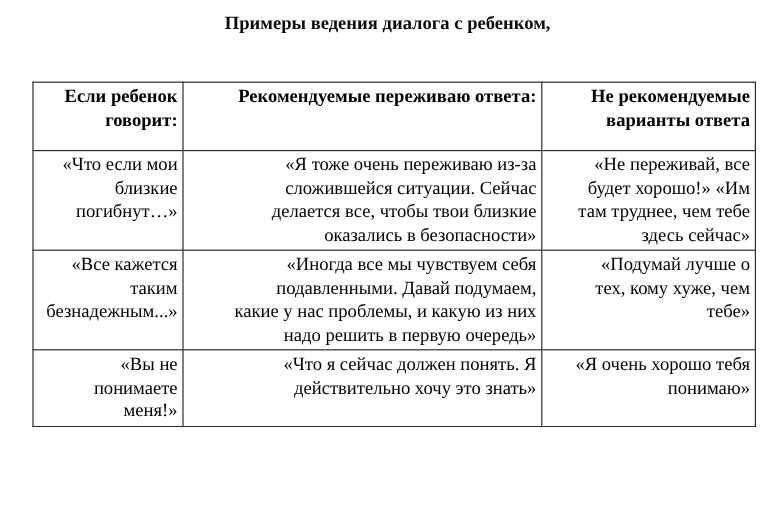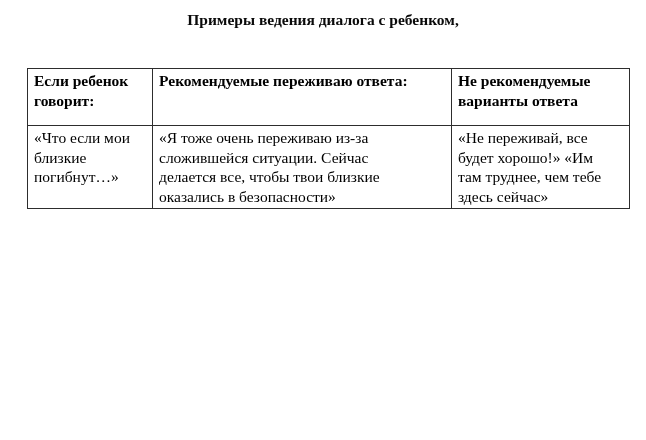--- a/index.html
+++ b/index.html
@@ -31,21 +31,21 @@
     width: 602px;
     border-collapse: collapse;
     table-layout: fixed;
     font-size: 15.5px;
     line-height: 19.5px;
   }
   table.dialog-table th,
   table.dialog-table td {
     border: 1px solid #2d2d2d;
     vertical-align: top;
-    text-align: left;
+    text-align: right;
     padding: 2px 4px 2px 6px;
     white-space: pre-line;
     overflow: hidden;
   }
   table.dialog-table th {
     font-weight: bold;
     font-size: 15.5px;
   }
   tr.hdr   { height: 57px; }
   tr.row-0 { height: 82px; }
@@ -87,16 +87,37 @@
 погибнут…»</td>
         <td>«Я тоже очень переживаю из-за
 сложившейся ситуации. Сейчас
 делается все, чтобы твои близкие
 оказались в безопасности»</td>
         <td>«Не переживай, все
 будет хорошо!» «Им
 там труднее, чем тебе
 здесь сейчас»</td>
       </tr>
+      <tr class="row-1">
+        <td>«Все кажется
+таким
+безнадежным...»</td>
+        <td>«Иногда все мы чувствуем себя
+подавленными. Давай подумаем,
+какие у нас проблемы, и какую из них
+надо решить в первую очередь»</td>
+        <td>«Подумай лучше о
+тех, кому хуже, чем
+тебе»</td>
+      </tr>
+      <tr class="row-2">
+        <td>«Вы не
+понимаете
+меня!»</td>
+        <td>«Что я сейчас должен понять. Я
+действительно хочу это знать»</td>
+        <td>«Я очень хорошо тебя
+понимаю»</td>
+      </tr>
     </tbody>
   </table>
 
 </div>
 
 </body></html>

